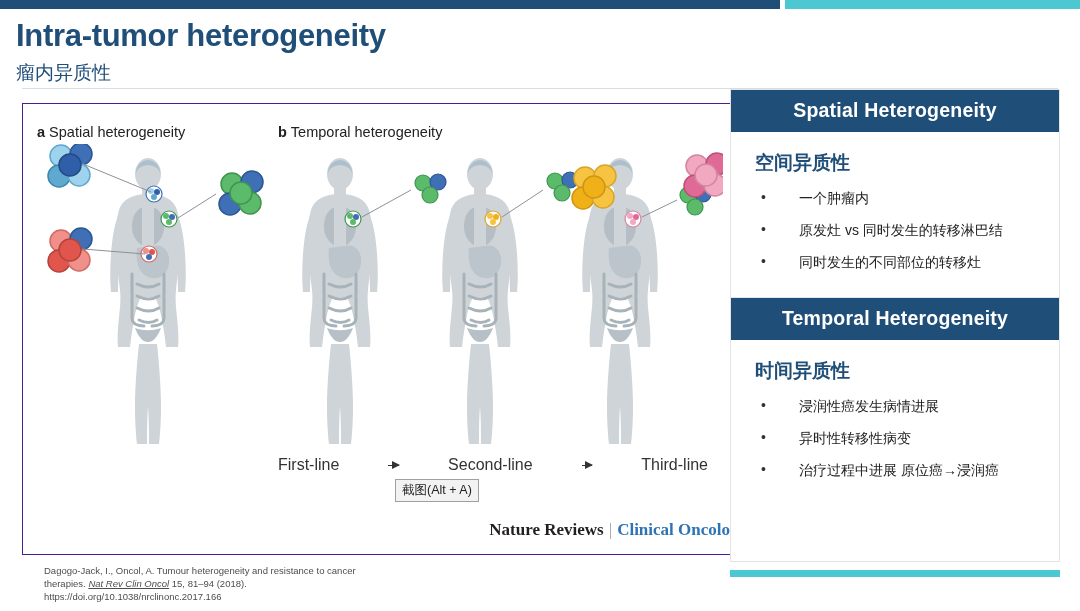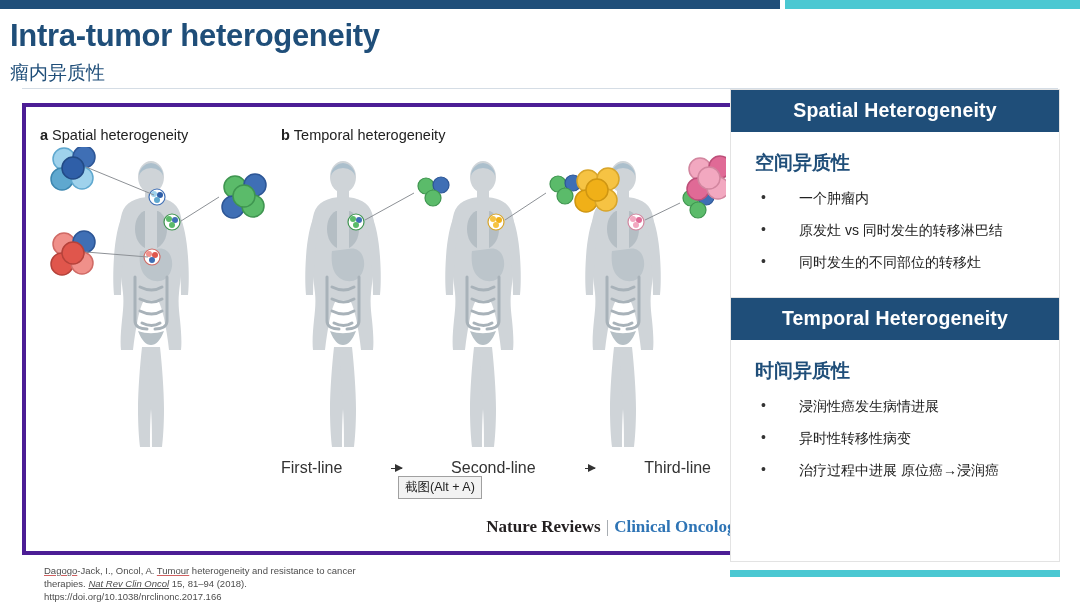--- a/index.html
+++ b/index.html
@@ -25,21 +25,21 @@
   .top-bar-light {
     position: absolute;
     left: 785px; top: 0;
     width: 295px; height: 9px;
     background: #4bc8d2;
   }
 
   
   .title-block {
     position: absolute;
-    left: 10px; top: 18px;
+    left: 16px; top: 18px;
     width: 700px;
   }
   .slide-title {
     font-size: 31px;
     font-weight: bold;
     color: #1f4e79;
     letter-spacing: -0.3px;
     line-height: 1.15;
     margin: 0;
   }
@@ -54,21 +54,21 @@
     left: 22px; top: 88px;
     width: 1036px; height: 1px;
     background: #d5dde5;
   }
 
   
   .figure-panel {
     position: absolute;
     left: 22px; top: 103px;
     width: 736px; height: 452px;
-    border: 4px solid #4c1d95;
+    border: 1px solid #4c1d95;
     background: #ffffff;
     box-sizing: border-box;
   }
   .fig-label {
     position: absolute;
     font-size: 14.5px;
     color: #222;
   }
   .fig-label b {
     font-weight: bold;
@@ -144,21 +144,21 @@
 
   
   .citation {
     position: absolute;
     left: 44px; top: 565px;
     font-size: 9.5px;
     line-height: 1.35;
     color: #4d4d4d;
     width: 420px;
   }
-  .citation .u-red { text-decoration: underline; text-decoration-color: #d06060; }
+  .citation .u-red { text-decoration-color: #d06060; }
   .citation .u { text-decoration: underline; }
   .citation i { font-style: italic; }
   .citation .link { color: #4d4d4d; }
 
   
   .right-card {
     position: absolute;
     left: 730px;
     width: 330px;
     background: #ffffff;

